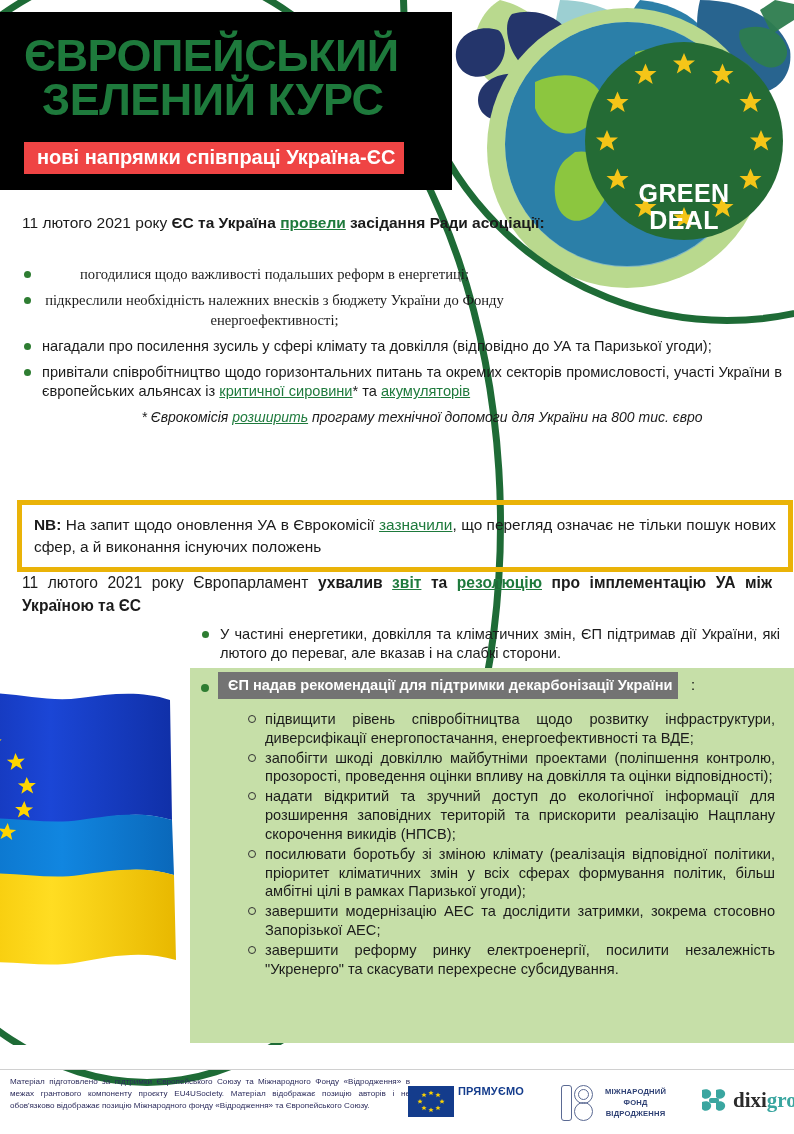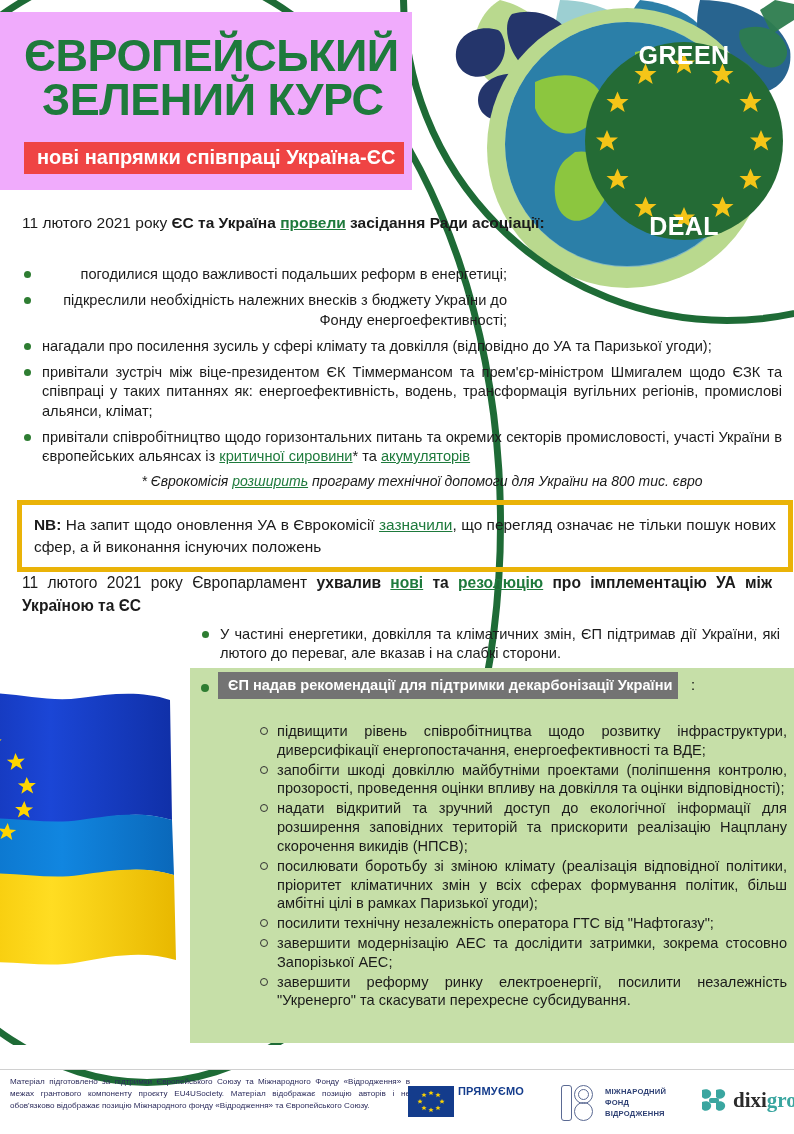--- a/index.html
+++ b/index.html
@@ -24,42 +24,42 @@
   .globe-outer{
     position:absolute;left:487px;top:8px;width:280px;height:280px;border-radius:50%;
     background:#b9d98e;
   }
 
   .gd-circle{
     position:absolute;left:585px;top:42px;width:198px;height:198px;border-radius:50%;
     background:#246b35;
   }
   .gd-text{
-    position:absolute;left:585px;top:42px;width:198px;height:198px;
-    display:flex;flex-direction:column;align-items:center;justify-content:space-between;
+    position:absolute;left:585px;top:36px;width:198px;height:198px;
+    display:flex;flex-direction:column;align-items:center;justify-content:flex-end;
     color:#fff;font-weight:bold;font-size:25px;line-height:1.08;letter-spacing:.4px;
   }
   .star{position:absolute;width:22px;height:22px;color:#f5c518;font-size:22px;line-height:22px;text-align:center;}
 
   
   .sweep{
     position:absolute;left:-210px;top:-38px;width:700px;height:1110px;
     border:7px solid #1e6b36;border-radius:50%;
     pointer-events:none;
   }
   .sweep2{
     position:absolute;left:400px;top:-330px;width:640px;height:640px;
     border:7px solid #1e6b36;border-radius:50%;
     pointer-events:none;
   }
 
   
   .banner{
-    position:absolute;left:0;top:12px;width:412px;height:178px;
-    background:#f0abfc;
+    position:absolute;left:0;top:12px;width:452px;height:178px;
+    background:#000000;
   }
   .banner h1{
     margin:0;padding:22px 0 0 24px;
     color:#1e7a3c;font-size:45px;line-height:0.98;font-weight:bold;letter-spacing:-0.5px;
   }
   .banner h1 .l2{display:block;padding-left:18px;}
   .subtitle{
     position:absolute;left:24px;top:142px;
     background:#ef4444;color:#fff;font-size:20px;font-weight:bold;
     padding:4px 9px 5px 13px;white-space:nowrap;
@@ -77,21 +77,21 @@
   ul.bullets{list-style:none;margin:0;padding:0;}
   ul.bullets li{
     position:relative;padding-left:20px;margin-bottom:7px;
     font-size:14.6px;line-height:1.32;text-align:justify;
   }
   ul.bullets li:before{
     content:"";position:absolute;left:2px;top:6px;width:7px;height:7px;border-radius:50%;
     background:#2e7d32;
   }
   .b-list{position:absolute;left:22px;top:265px;width:760px;}
-  .b-list li.narrow{width:465px;text-align:right;}
+  .b-list li.narrow{width:465px;text-align:center;font-family:Liberation Serif, serif;}
   .note-star{
     margin-top:2px;text-align:center;font-style:italic;font-size:14px;
     padding-left:40px;
   }
 
   
   .nb{
     position:absolute;left:17px;top:500px;width:742px;
     border:5px solid #eab308;padding:9px 12px 10px 12px;
     font-size:15.4px;line-height:1.4;text-align:justify;
@@ -121,21 +121,21 @@
   }
   .greenbar-dot{
     position:absolute;left:201px;top:684px;width:8px;height:8px;border-radius:50%;background:#2e7d32;
   }
   .colon-out{
     position:absolute;left:691px;top:677px;color:#111;font-size:14.6px;font-weight:normal;
   }
 
   ul.reco{
     position:absolute;left:243px;top:706px;width:528px;
-    list-style:none;margin:16px;padding:0;
+    list-style:none;margin:4px;padding:0;
   }
   ul.reco li{
     position:relative;padding-left:18px;margin-bottom:1px;
     font-size:14.6px;line-height:1.29;text-align:justify;
   }
   ul.reco li:before{
     content:"";position:absolute;left:1px;top:5px;width:6px;height:6px;border-radius:50%;
     border:1.3px solid #333;background:transparent;
   }
 
@@ -143,21 +143,21 @@
   .flagwrap{
     position:absolute;left:-40px;top:690px;width:250px;height:330px;overflow:hidden;
   }
 
   
   .footer-rule{position:absolute;left:0;top:1069px;width:794px;height:1px;background:#d0d0d0;}
   .footer{
     position:absolute;left:10px;top:1076px;width:400px;
     font-size:8.1px;line-height:1.5;color:#2b2b5b;text-align:justify;
   }
-  .logos{position:absolute;left:408px;top:1078px;width:380px;height:48px;}
+  .logos{position:absolute;left:408px;top:1078px;width:380px;height:48px;text-align:center;}
 
   .eu-flag{position:absolute;left:0;top:8px;width:46px;height:31px;background:#143c8c;}
   .eu-words{position:absolute;left:50px;top:8px;color:#143c8c;font-weight:bold;line-height:1.0;}
   .eu-words .w1{font-size:11px;letter-spacing:.2px;}
   .eu-words .w2{font-size:15px;letter-spacing:.2px;margin-top:36px;}
 
   .irf{position:absolute;left:153px;top:7px;width:130px;height:34px;}
   .irf-mark{position:absolute;left:0;top:0;width:38px;height:34px;}
   .irf-bar{position:absolute;left:0;top:0;width:9px;height:34px;border:1.4px solid #5b6a93;border-radius:3px;}
   .irf-c1{position:absolute;left:13px;top:0px;width:17px;height:17px;border:1.4px solid #5b6a93;border-radius:50%;}
@@ -282,56 +282,54 @@
 
   <div class="intro">
     <span>11 лютого 2021 року </span><b>ЄС та Україна </b><a class="lnk" href="#">провели</a><b> засідання Ради асоціації:</b>
   </div>
 
   <div class="b-list">
     <ul class="bullets">
       <li class="narrow">погодилися щодо важливості подальших реформ в енергетиці;</li>
       <li class="narrow">підкреслили необхідність належних внесків з бюджету України до Фонду енергоефективності;</li>
       <li>нагадали про посилення зусиль у сфері клімату та довкілля (відповідно до УА та Паризької угоди);</li>
-      <li>привітали зустріч між віце-президентом ЄК Тіммермансом та прем'єр-міністром Шмигалем щодо ЄЗК та співпраці у таких питаннях як: енергоефективність, водень, трансформація вугільних регіонів, промислові альянси, клімат;</li>
       <li>
         <span>привітали співробітництво щодо горизонтальних питань та окремих секторів промисловості, участі України в європейських альянсах із </span><a class="lnk-n" href="#">критичної сировини</a><span>* та </span><a class="lnk-n" href="#">акумуляторів</a>
       </li>
     </ul>
     <div class="note-star">
       <span>* Єврокомісія </span><a class="lnk-n" href="#">розширить</a><span> програму технічної допомоги для України на 800 тис. євро</span>
     </div>
   </div>
 
   <div class="nb">
     <b>NB:</b><span> На запит щодо оновлення УА в Єврокомісії </span><a class="lnk-n" href="#">зазначили</a><span>, що перегляд означає не тільки пошук нових сфер, а й виконання існуючих положень</span>
   </div>
 
   <div class="intro2">
-    <span>11 лютого 2021 року Європарламент </span><b>ухвалив </b><a class="lnk" href="#">нові</a><b> та </b><a class="lnk" href="#">резолюцію</a><b> про імплементацію УА між Україною та ЄС</b>
+    <span>11 лютого 2021 року Європарламент </span><b>ухвалив </b><a class="lnk" href="#">звіт</a><b> та </b><a class="lnk" href="#">резолюцію</a><b> про імплементацію УА між Україною та ЄС</b>
   </div>
 
   <div class="greenblock"></div>
 
   <div class="panel-bullet">
     <ul class="bullets">
       <li>У частині енергетики, довкілля та кліматичних змін, ЄП підтримав дії України, які лютого до переваг, але вказав і на слабкі сторони.</li>
     </ul>
   </div>
 
   <div class="greenbar-dot"></div>
   <div class="greenbar">ЄП надав рекомендації для підтримки декарбонізації України</div>
   <div class="colon-out">:</div>
 
   <ul class="reco">
     <li>підвищити рівень співробітництва щодо розвитку інфраструктури, диверсифікації енергопостачання, енергоефективності та ВДЕ;</li>
     <li>запобігти шкоді довкіллю майбутніми проектами (поліпшення контролю, прозорості, проведення оцінки впливу на довкілля та оцінки відповідності);</li>
     <li>надати відкритий та зручний доступ до екологічної інформації для розширення заповідних територій та прискорити реалізацію Нацплану скорочення викидів (НПСВ);</li>
     <li>посилювати боротьбу зі зміною клімату (реалізація відповідної політики, пріоритет кліматичних змін у всіх сферах формування політик, більш амбітні цілі в рамках Паризької угоди);</li>
-    <li>посилити технічну незалежність оператора ГТС від "Нафтогазу";</li>
     <li>завершити модернізацію АЕС та дослідити затримки, зокрема стосовно Запорізької АЕС;</li>
     <li>завершити реформу ринку електроенергії, посилити незалежність "Укренерго" та скасувати перехресне субсидування.</li>
   </ul>
 
   <div class="flagwrap">
     <svg width="250" height="330" viewBox="0 0 250 330">
       <defs>
         <linearGradient id="gb" x1="0" y1="0" x2="1" y2="0">
           <stop offset="0%" stop-color="#1231ae"></stop>
             <stop offset="45%" stop-color="#1b46d6"></stop>

